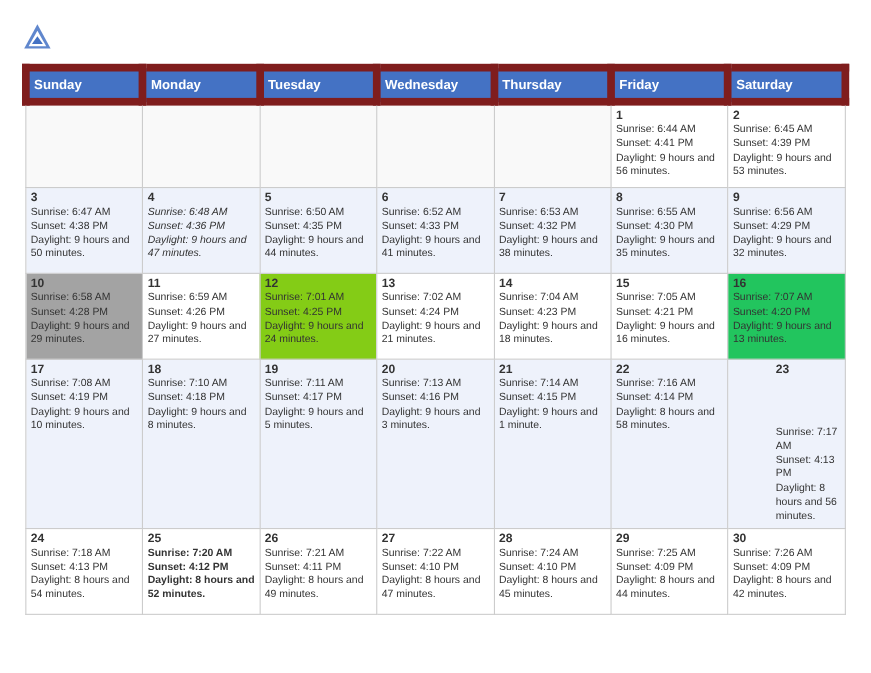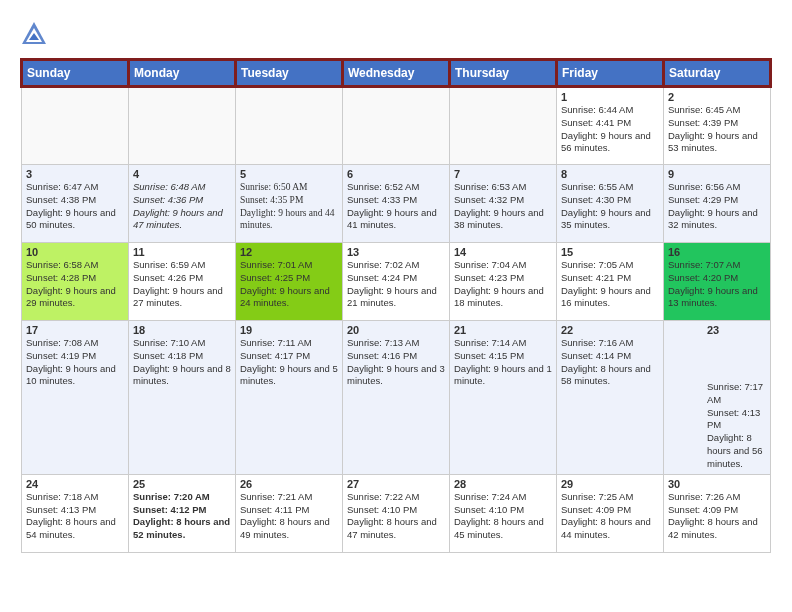--- a/index.html
+++ b/index.html
@@ -53,21 +53,21 @@
       width: 100%;
       border-collapse: collapse;
     }
     .calendar th {
       background-color: #4472C4;
       color: white;
       font-size: 12px;
       font-weight: bold;
       padding: 5px 4px;
       text-align: left;
-      border: 3px solid #7f1d1d;
+      border: 7px solid #7f1d1d;
     }
     .calendar td {
       vertical-align: top;
       border: 1px solid #ccc;
       padding: 3px 4px;
       width: 107px;
       height: 78px;
       font-size: 10px;
       color: #333;
       background: #fff;
@@ -157,21 +157,21 @@
 Daylight: 9 hours and 50 minutes.</div>
           </td>
           <td style="background: rgb(238, 242, 251);">
             <span class="day-num">4</span>
             <div class="day-info" style="white-space: pre-line; font-style: italic;">Sunrise: 6:48 AM
 Sunset: 4:36 PM
 Daylight: 9 hours and 47 minutes.</div>
           </td>
           <td style="background: rgb(238, 242, 251);">
             <span class="day-num">5</span>
-            <div class="day-info" style="white-space: pre-line; font-family: Liberation Serif, serif;">Sunrise: 6:50 AM
+            <div class="day-info" style="white-space: pre-line;">Sunrise: 6:50 AM
 Sunset: 4:35 PM
 Daylight: 9 hours and 44 minutes.</div>
           </td>
           <td style="background: rgb(238, 242, 251);">
             <span class="day-num">6</span>
             <div class="day-info" style="white-space: pre-line;">Sunrise: 6:52 AM
 Sunset: 4:33 PM
 Daylight: 9 hours and 41 minutes.</div>
           </td>
           <td style="background: rgb(238, 242, 251);">
@@ -187,21 +187,21 @@
 Daylight: 9 hours and 35 minutes.</div>
           </td>
           <td style="background: rgb(238, 242, 251);">
             <span class="day-num">9</span>
             <div class="day-info" style="white-space: pre-line;">Sunrise: 6:56 AM
 Sunset: 4:29 PM
 Daylight: 9 hours and 32 minutes.</div>
           </td>
         </tr>
         <tr>
-          <td style="background: #bef264; margin-left: 23px;">
+          <td style="background: #a3a3a3; margin-left: 23px;">
             <span class="day-num">10</span>
             <div class="day-info" style="white-space: pre-line;">Sunrise: 6:58 AM
 Sunset: 4:28 PM
 Daylight: 9 hours and 29 minutes.</div>
           </td>
           <td style="background: rgb(255, 255, 255);">
             <span class="day-num">11</span>
             <div class="day-info" style="white-space: pre-line;">Sunrise: 6:59 AM
 Sunset: 4:26 PM
 Daylight: 9 hours and 27 minutes.</div>

